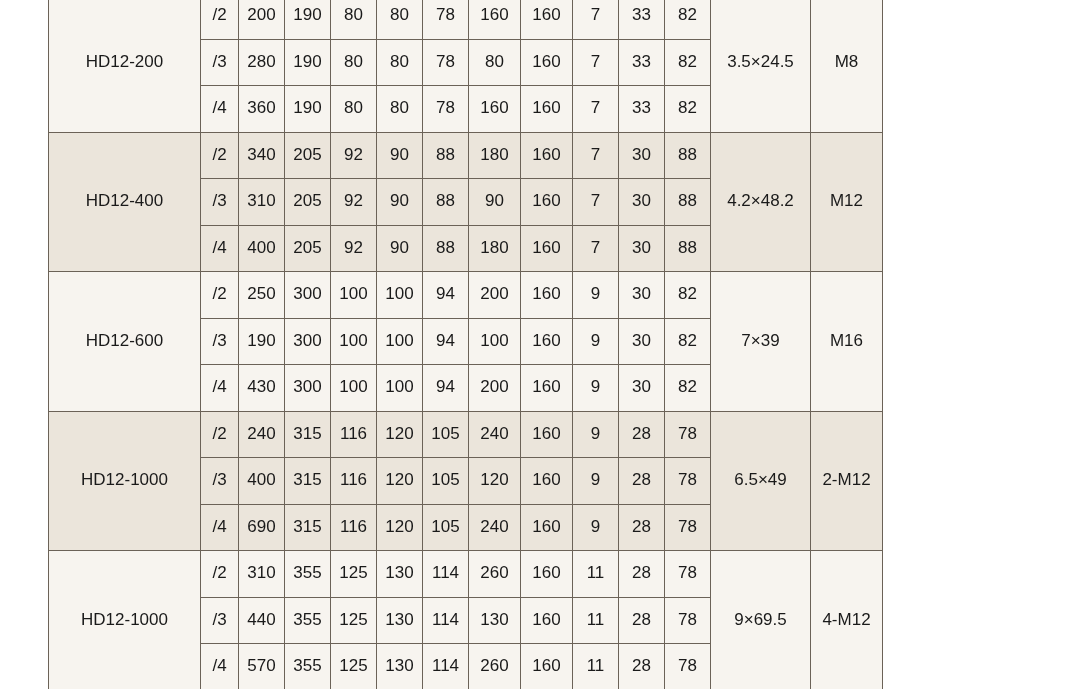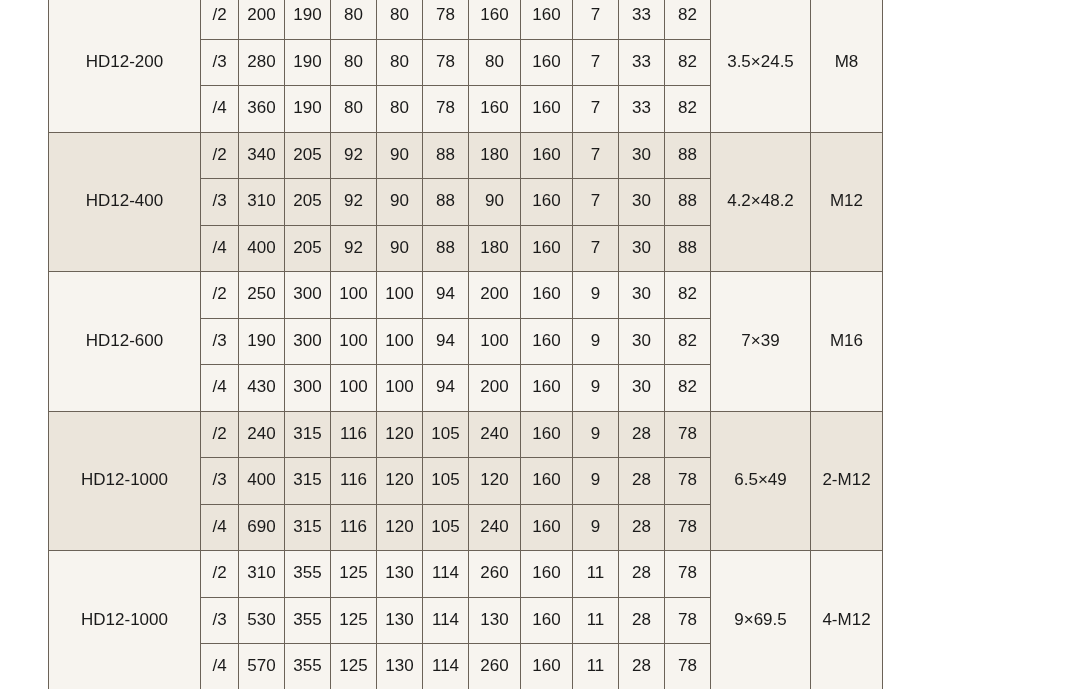--- a/index.html
+++ b/index.html
@@ -257,21 +257,21 @@
           <td>260</td>
           <td>160</td>
           <td>11</td>
           <td>28</td>
           <td>78</td>
           <td rowspan="3">9×69.5</td>
           <td rowspan="3">4-M12</td>
         </tr>
         <tr class="row-h band-light">
           <td class="sub">/3</td>
-          <td>530</td>
+          <td>440</td>
           <td>355</td>
           <td>125</td>
           <td>130</td>
           <td>114</td>
           <td>130</td>
           <td>160</td>
           <td>11</td>
           <td>28</td>
           <td>78</td>
         </tr>

